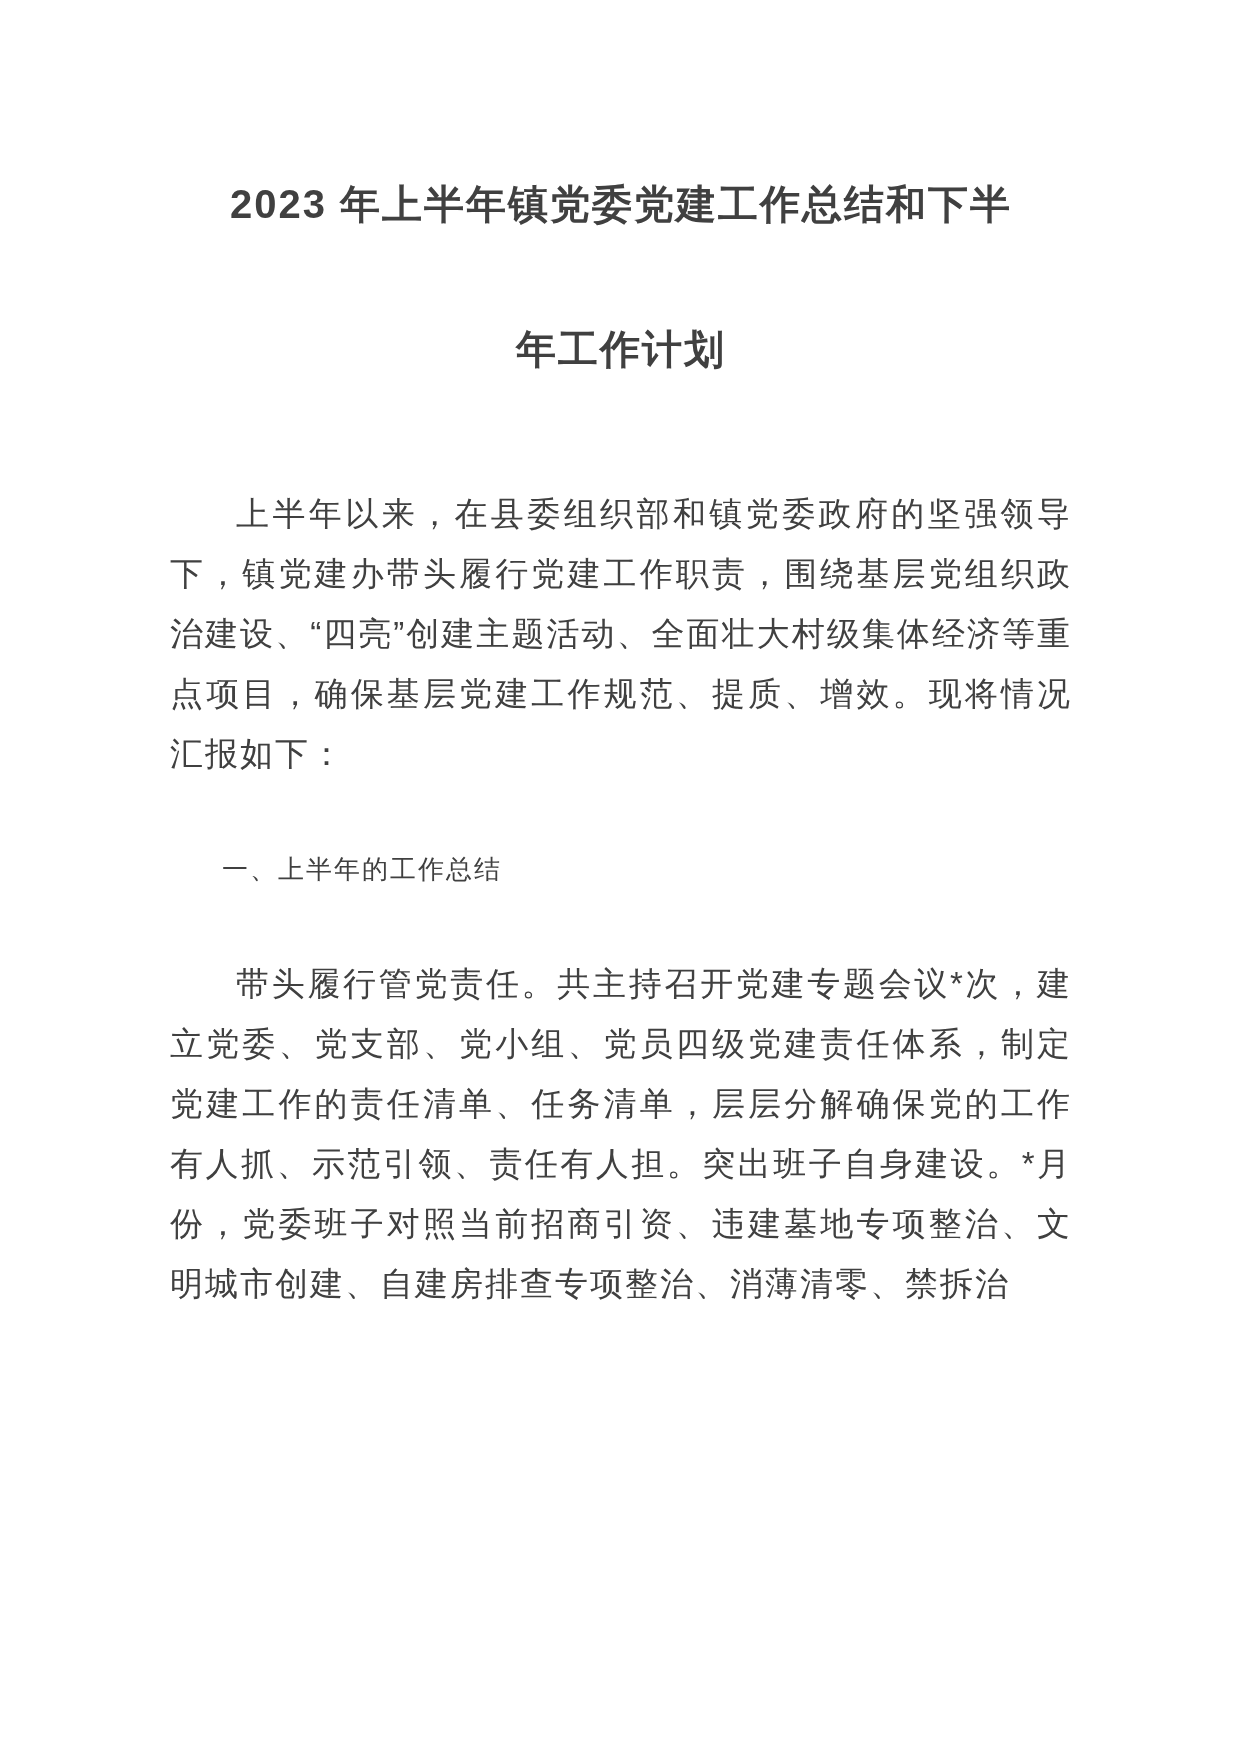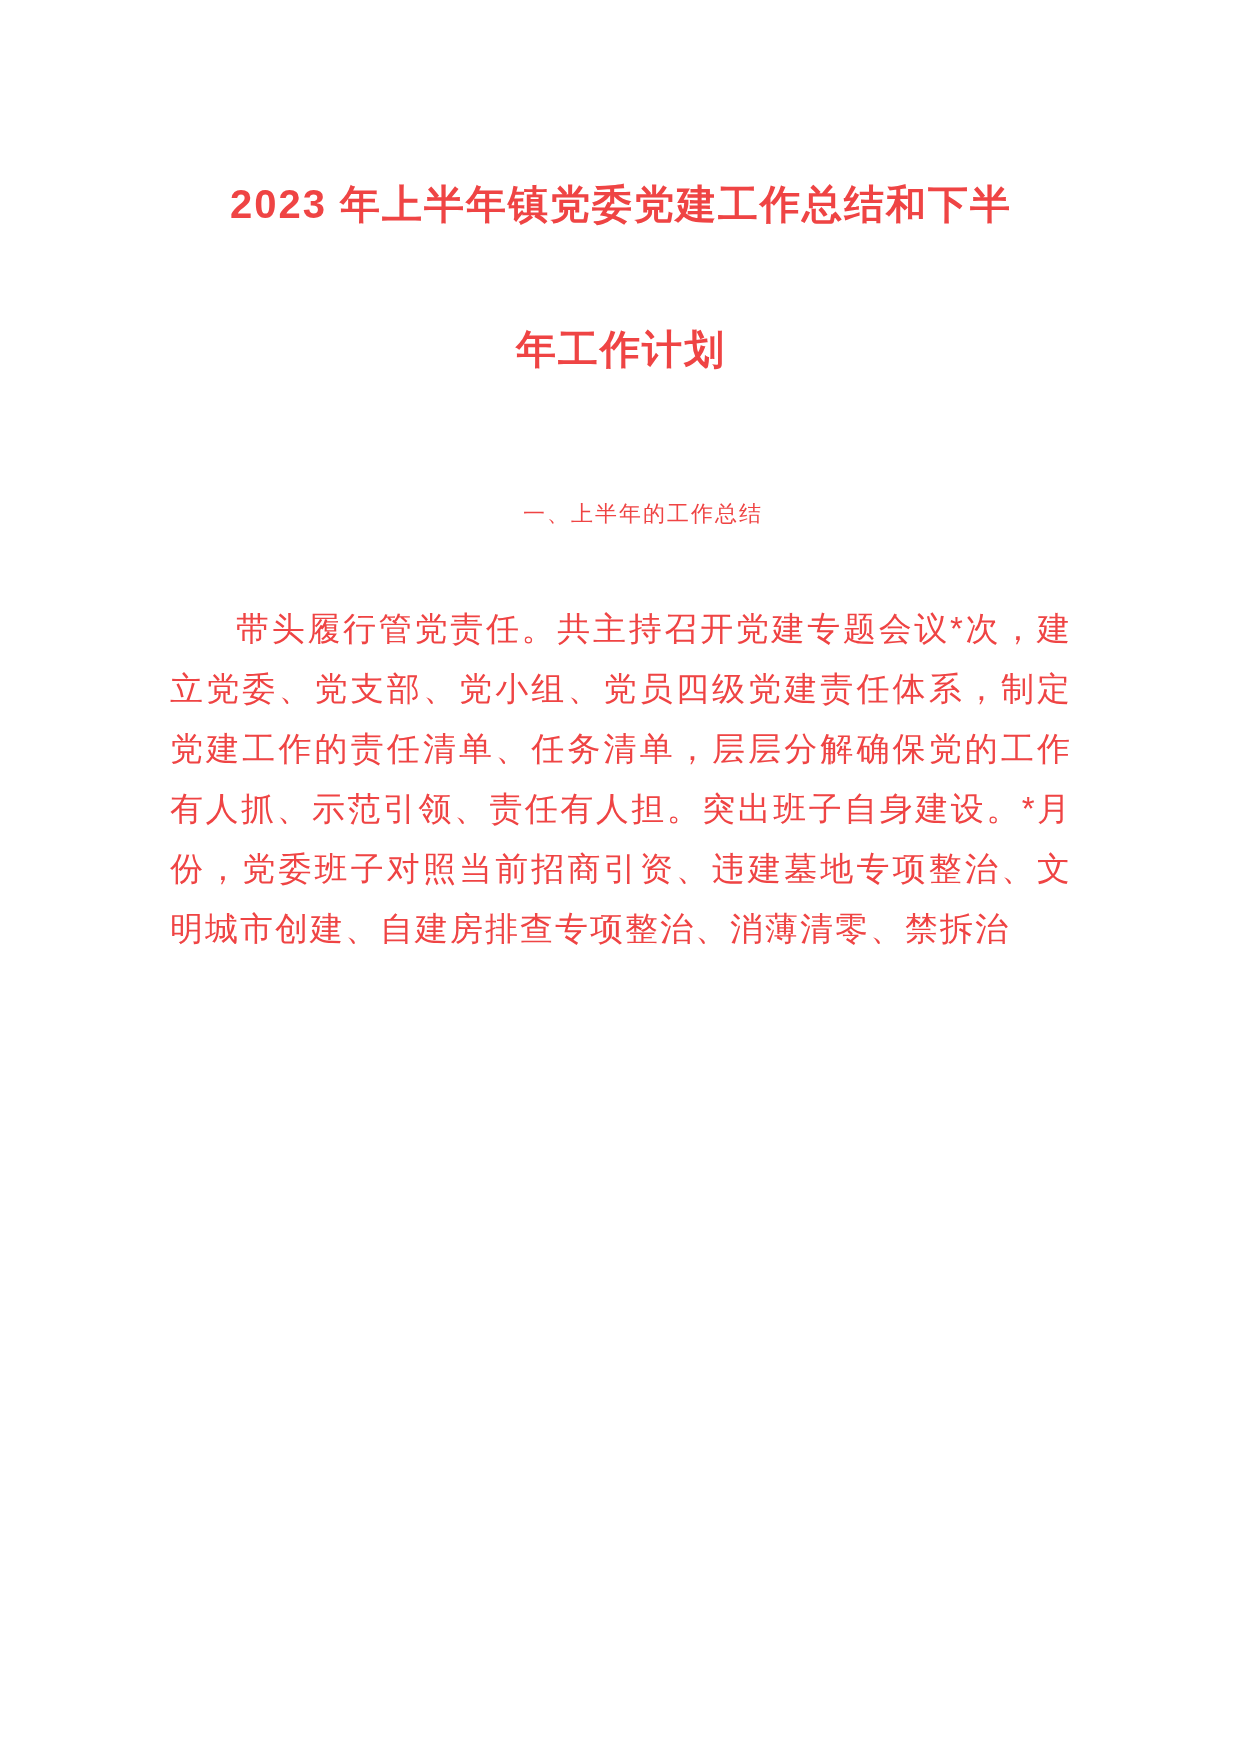--- a/index.html
+++ b/index.html
@@ -3,21 +3,21 @@
 <meta charset="utf-8">
 <style>
   * { margin: 0; padding: 0; box-sizing: border-box; }
   html, body { background: #ffffff; }
   .page {
     position: relative;
     width: 1240px;
     height: 1754px;
     margin: 0 auto;
     background: #ffffff;
-    color: #ef4444;
+    color: #404040;
     font-family: "Liberation Sans", sans-serif;
     overflow: hidden;
   }
   .content {
     padding: 132px 168px 0 170px;
   }
   h1.doc-title {
     font-size: 40px;
     font-weight: 700;
     text-align: center;
@@ -27,39 +27,40 @@
   }
   .para {
     font-size: 33px;
     line-height: 60px;
     letter-spacing: 2px;
     text-align: justify;
     text-indent: 2em;
     margin: 0 0 55px 0;
   }
   .heading {
-    font-size: 22px;
+    font-size: 26px;
     line-height: 60px;
     letter-spacing: 2px;
-    text-align: center;
+    text-align: left;
     text-indent: 2em;
     margin: 0 0 55px 0;
   }
 </style>
 </head>
 <body>
 
 <div class="page">
   <div class="content">
 
     <h1 class="doc-title">
       <span>2023 年上半年镇党委党建工作总结和下半</span><br>
       <span>年工作计划</span>
     </h1>
 
+    <p class="para">上半年以来，在县委组织部和镇党委政府的坚强领导下，镇党建办带头履行党建工作职责，围绕基层党组织政治建设、“四亮”创建主题活动、全面壮大村级集体经济等重点项目，确保基层党建工作规范、提质、增效。现将情况汇报如下：</p>
 
     <p class="heading">一、上半年的工作总结</p>
 
 
     <p class="para">带头履行管党责任。共主持召开党建专题会议*次，建立党委、党支部、党小组、党员四级党建责任体系，制定党建工作的责任清单、任务清单，层层分解确保党的工作有人抓、示范引领、责任有人担。突出班子自身建设。*月份，党委班子对照当前招商引资、违建墓地专项整治、文明城市创建、自建房排查专项整治、消薄清零、禁拆治</p>
 
   </div>
 </div>
 
 </body></html>

